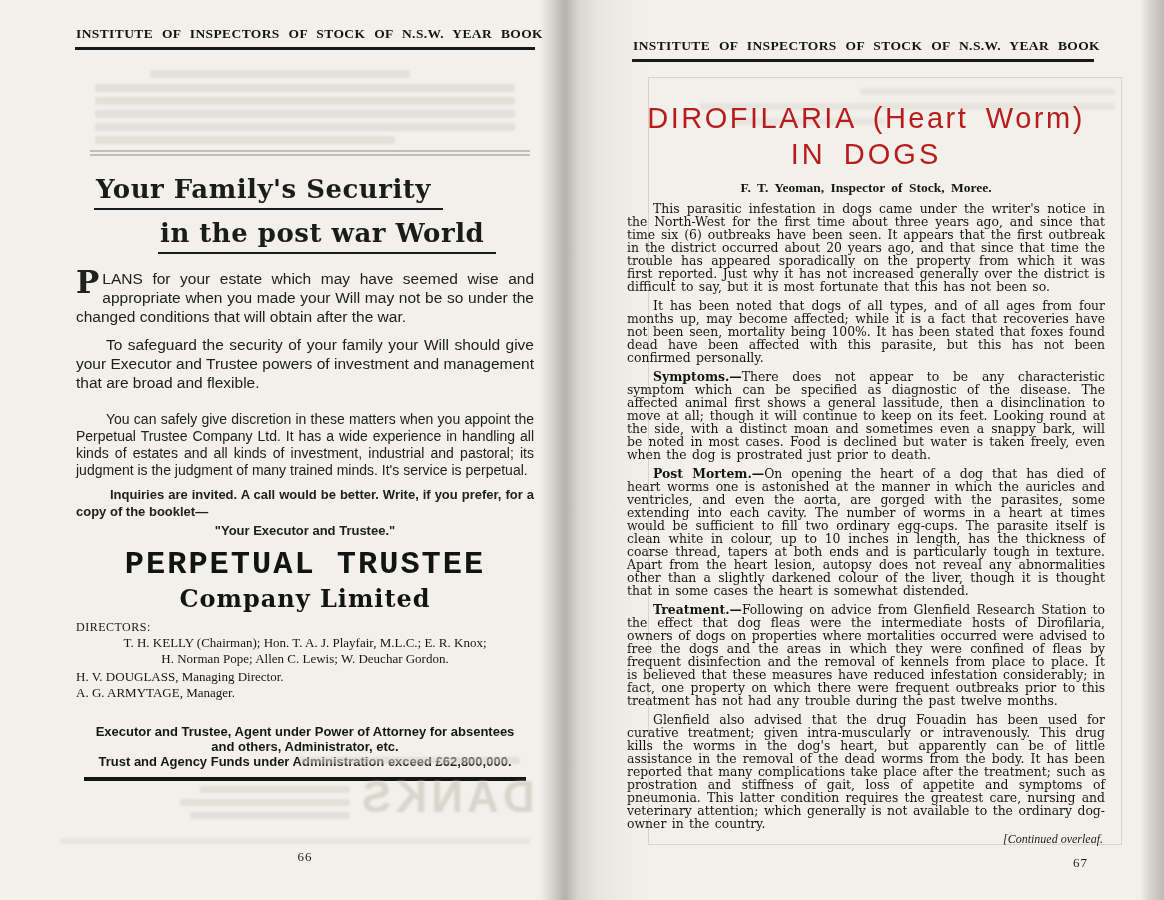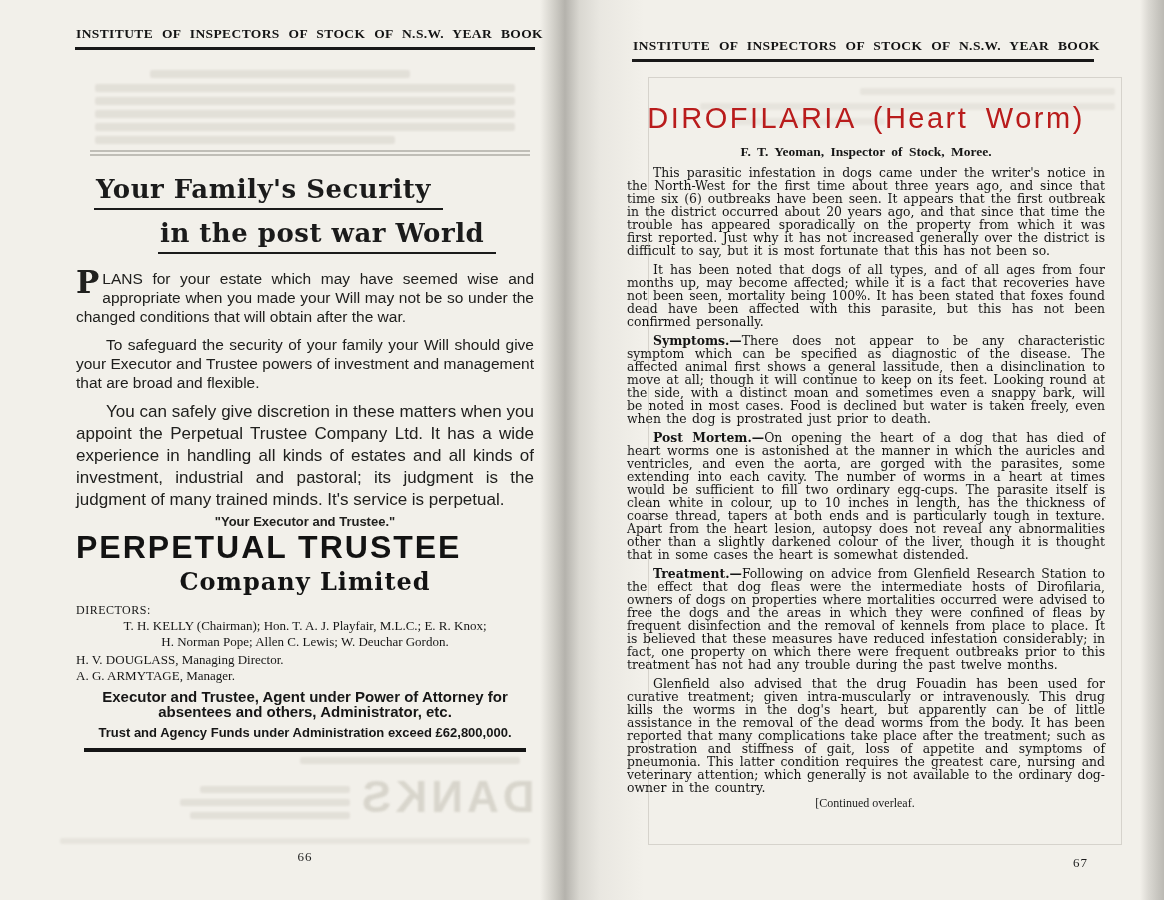--- a/index.html
+++ b/index.html
@@ -47,58 +47,58 @@
   }
   .hl2-wrap{margin:8px 0 4px 82px;}
   .hl1-wrap{margin-left:18px;}
   .adtext{font-family:"Liberation Sans", sans-serif;color:#20201e;}
   .intro{font-size:15.5px;line-height:19px;text-align:justify;margin-top:15px;}
   .dropcap{
     float:left;font-family:"DejaVu Serif", serif;font-weight:bold;font-size:31px;
     line-height:26px;padding-right:3px;
   }
   .p2{font-size:15.5px;line-height:19px;text-align:justify;text-indent:30px;margin-top:9px;}
-  .p3{font-size:17px;line-height:22px;text-align:justify;text-indent:30px;margin-top:9px;}
+  .p3{font-size:14px;line-height:17px;text-align:justify;text-indent:30px;margin-top:19px;}
   .invite{font-size:13px;line-height:16.5px;font-weight:bold;text-align:justify;text-indent:34px;margin-top:8px;}
   .booklet{font-size:13px;font-weight:bold;text-align:center;margin-top:3px;}
   .bigname{
-    font-family:Liberation Sans, sans-serif;font-weight:bold;font-size:32px;letter-spacing:2px;
-    text-align:left;color:#131313;white-space:nowrap;
+    font-family:Liberation Mono, monospace;font-weight:bold;font-size:32px;letter-spacing:2px;
+    text-align:center;margin-top:8px;color:#131313;white-space:nowrap;
   }
   .companylim{
     font-family:"DejaVu Serif", serif;font-weight:bold;font-size:24px;letter-spacing:1px;
     text-align:center;margin-top:1px;color:#131313;
   }
   .directors-label{font-size:12px;text-align:left;margin-top:7px;letter-spacing:.5px;}
   .dirline{font-size:13px;text-align:center;line-height:15.5px;}
   .mgr-row{display:flex;justify-content:space-between;font-size:13px;margin-top:3px;flex-direction:column;}
   .services{
-    font-family:"Liberation Sans", sans-serif;font-size:15px;font-weight:bold;
-    text-align:center;line-height:15px;width:94%;margin:5px auto 0;
-  }
-  .funds{font-family:"Liberation Sans", sans-serif;font-size:13px;font-weight:bold;text-align:center;margin-top:6px;}
+    font-family:"Liberation Sans", sans-serif;font-size:13px;font-weight:bold;
+    text-align:center;line-height:15px;width:94%;margin:23px auto 0;
+  }
+  .funds{font-family:"Liberation Sans", sans-serif;font-size:13px;font-weight:bold;text-align:center;}
   .address{
     font-family:"Liberation Sans", sans-serif;font-size:15px;font-weight:bold;
     text-align:center;letter-spacing:1.2px;margin-top:9px;
   }
   .adrule{height:4px;background:#151515;width:442px;margin:8px auto 0;}
   
   .art{position:absolute;left:627px;top:102px;width:478px;}
   .article-title{
     font-family:"Liberation Sans", sans-serif;font-size:29px;letter-spacing:2.5px;
     word-spacing:7px;text-align:center;color:#b91c1c;white-space:nowrap;
   }
   .article-title.l2{margin-top:3px;letter-spacing:3px;}
   .byline{font-weight:bold;font-size:13.5px;word-spacing:3px;text-align:center;margin-top:9px;}
   .art p{
     font-family:"DejaVu Serif", serif;font-size:12.4px;line-height:13px;
     text-align:justify;text-indent:26px;margin:6px 0 0;color:#141414;word-spacing:1.5px;
   }
   .art p .lead{font-weight:bold;}
-  .continued{font-size:12px;text-align:center;margin-top:2px;padding-right:2px;color:#1a1a1a;}
+  .continued{font-style:italic;font-size:12px;text-align:right;margin-top:2px;padding-right:2px;color:#1a1a1a;}
   .pagenum{position:absolute;font-size:13px;letter-spacing:1px;color:#1c1c1c;}
 </style>
 </head>
 <body>
 
 <div>
 
   <div class="runhead" style="left:76px;top:26px;width:458px;">INSTITUTE OF INSPECTORS OF STOCK OF N.S.W. YEAR BOOK</div>
   <div class="runrule" style="left:75px;top:47px;width:460px;"></div>
 
@@ -120,20 +120,21 @@
     <div class="hl2-wrap">
       <span class="head-line">in the post war World</span>
     </div>
 
     <div class="adtext intro">
       <span class="dropcap">P</span><span>LANS for your estate which may have seemed wise and appropriate when you made your Will may not be so under the changed conditions that will obtain after the war.</span>
     </div>
 
     <div class="adtext p2">To safeguard the security of your family your Will should give your Executor and Trustee powers of investment and management that are broad and flexible.</div>
     <div class="adtext p3">You can safely give discretion in these matters when you appoint the Perpetual Trustee Company Ltd. It has a wide experience in handling all kinds of estates and all kinds of investment, industrial and pastoral; its judgment is the judgment of many trained minds. It's service is perpetual.</div>
+    <div class="adtext invite">Inquiries are invited.  A call would be better.  Write, if you prefer, for a copy of the booklet—</div>
     <div class="adtext booklet">"Your Executor and Trustee."</div>
 
     <div class="bigname">PERPETUAL TRUSTEE</div>
     <div class="companylim">Company Limited</div>
 
     <div class="directors-label">DIRECTORS:</div>
     <div class="dirline">T. H. KELLY (Chairman); Hon. T. A. J. Playfair, M.L.C.; E. R. Knox;</div>
     <div class="dirline">H. Norman Pope; Allen C. Lewis; W. Deuchar Gordon.</div>
     <div class="mgr-row">
       <span>H. V. DOUGLASS, Managing Director.</span>
@@ -164,20 +165,21 @@
 
   <div class="ghost">
     <div class="ghost-box" style="left:648px;top:77px;width:472px;height:766px;"></div>
     <div class="gbar" style="left:860px;top:88px;width:255px;height:7px;opacity:.4;"></div>
     <div class="gbar" style="left:700px;top:103px;width:415px;height:7px;opacity:.4;"></div>
     <div class="gbar" style="left:735px;top:118px;width:150px;height:7px;opacity:.35;"></div>
   </div>
 
   <div class="art">
     <div class="article-title">DIROFILARIA (Heart Worm)</div>
+    <div class="article-title l2">IN DOGS</div>
     <div class="byline">F. T. Yeoman, Inspector of Stock, Moree.</div>
 
     <p>
       <span class="lead"></span><span>This parasitic infestation in dogs came under the writer's notice in the North-West for the first time about three years ago, and since that time six (6) outbreaks have been seen. It appears that the first outbreak in the district occurred about 20 years ago, and that since that time the trouble has appeared sporadically on the property from which it was first reported. Just why it has not increased generally over the district is difficult to say, but it is most fortunate that this has not been so.</span>
     </p>
     <p>
       <span class="lead"></span><span>It has been noted that dogs of all types, and of all ages from four months up, may become affected; while it is a fact that recoveries have not been seen, mortality being 100%. It has been stated that foxes found dead have been affected with this parasite, but this has not been confirmed personally.</span>
     </p>
     <p>
       <span class="lead">Symptoms.—</span><span>There does not appear to be any characteristic symptom which can be specified as diagnostic of the disease. The affected animal first shows a general lassitude, then a disinclination to move at all; though it will continue to keep on its feet. Looking round at the side, with a distinct moan and sometimes even a snappy bark, will be noted in most cases. Food is declined but water is taken freely, even when the dog is prostrated just prior to death.</span>

